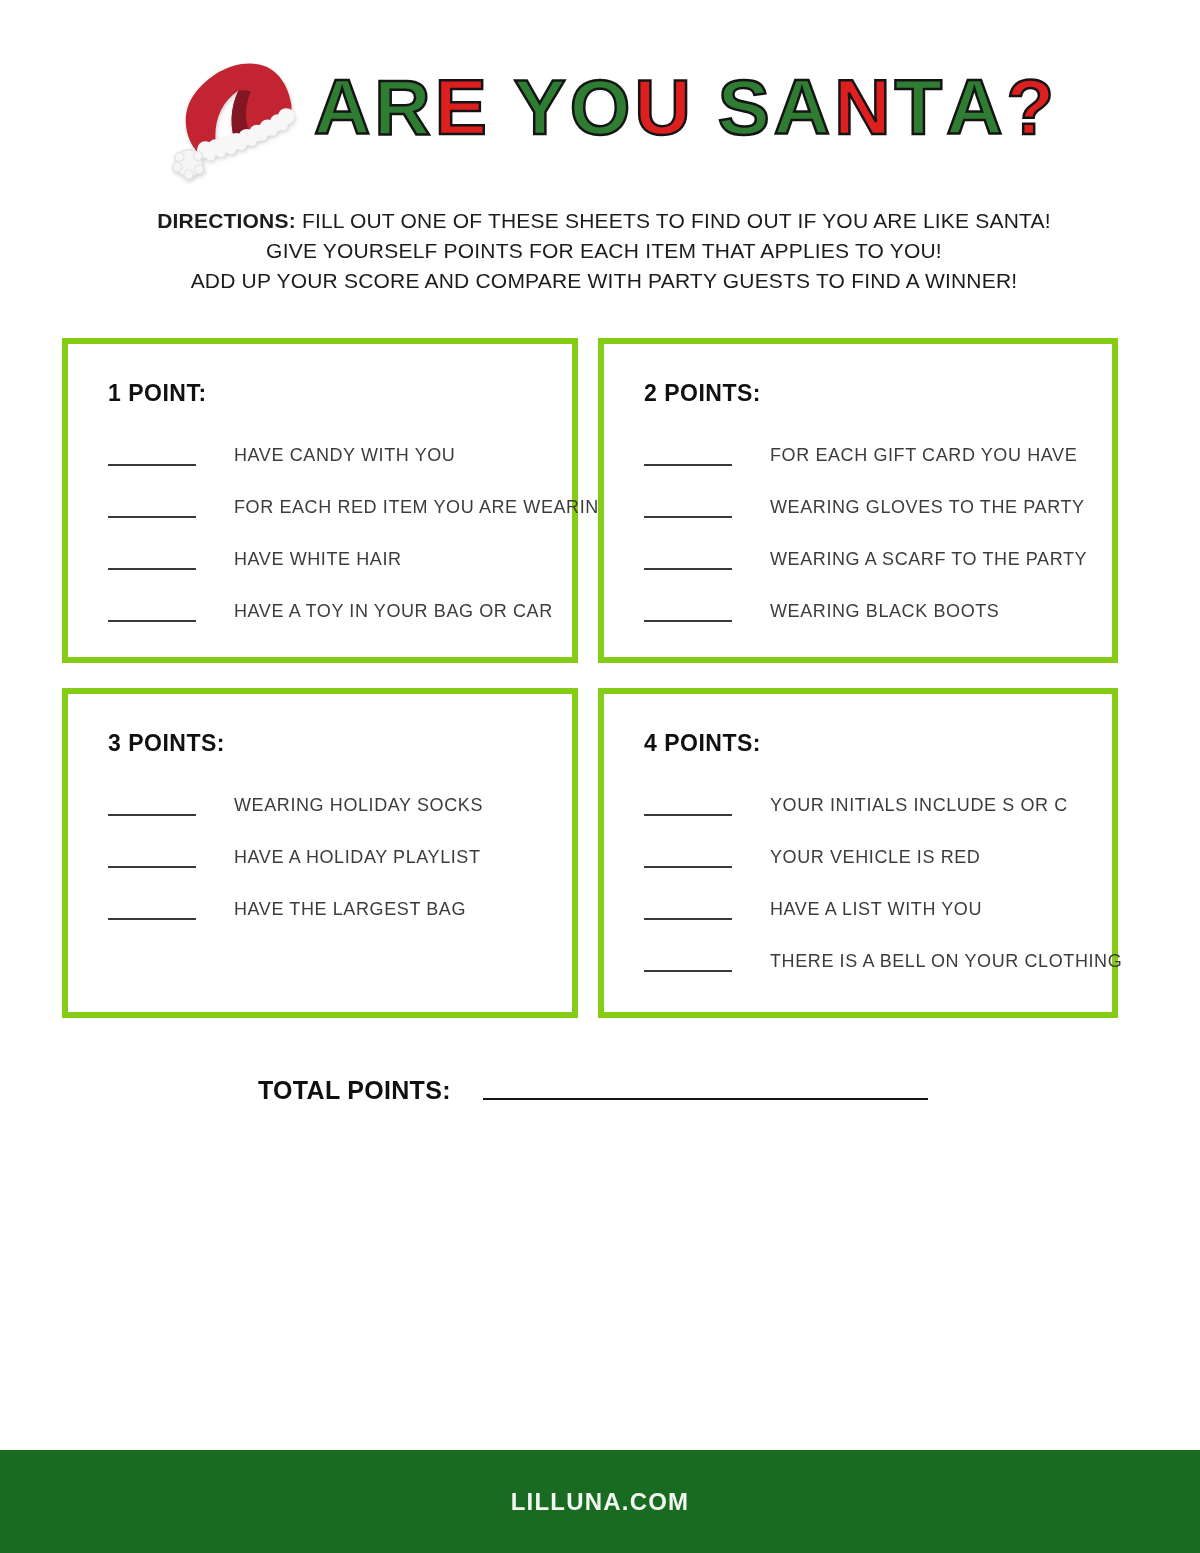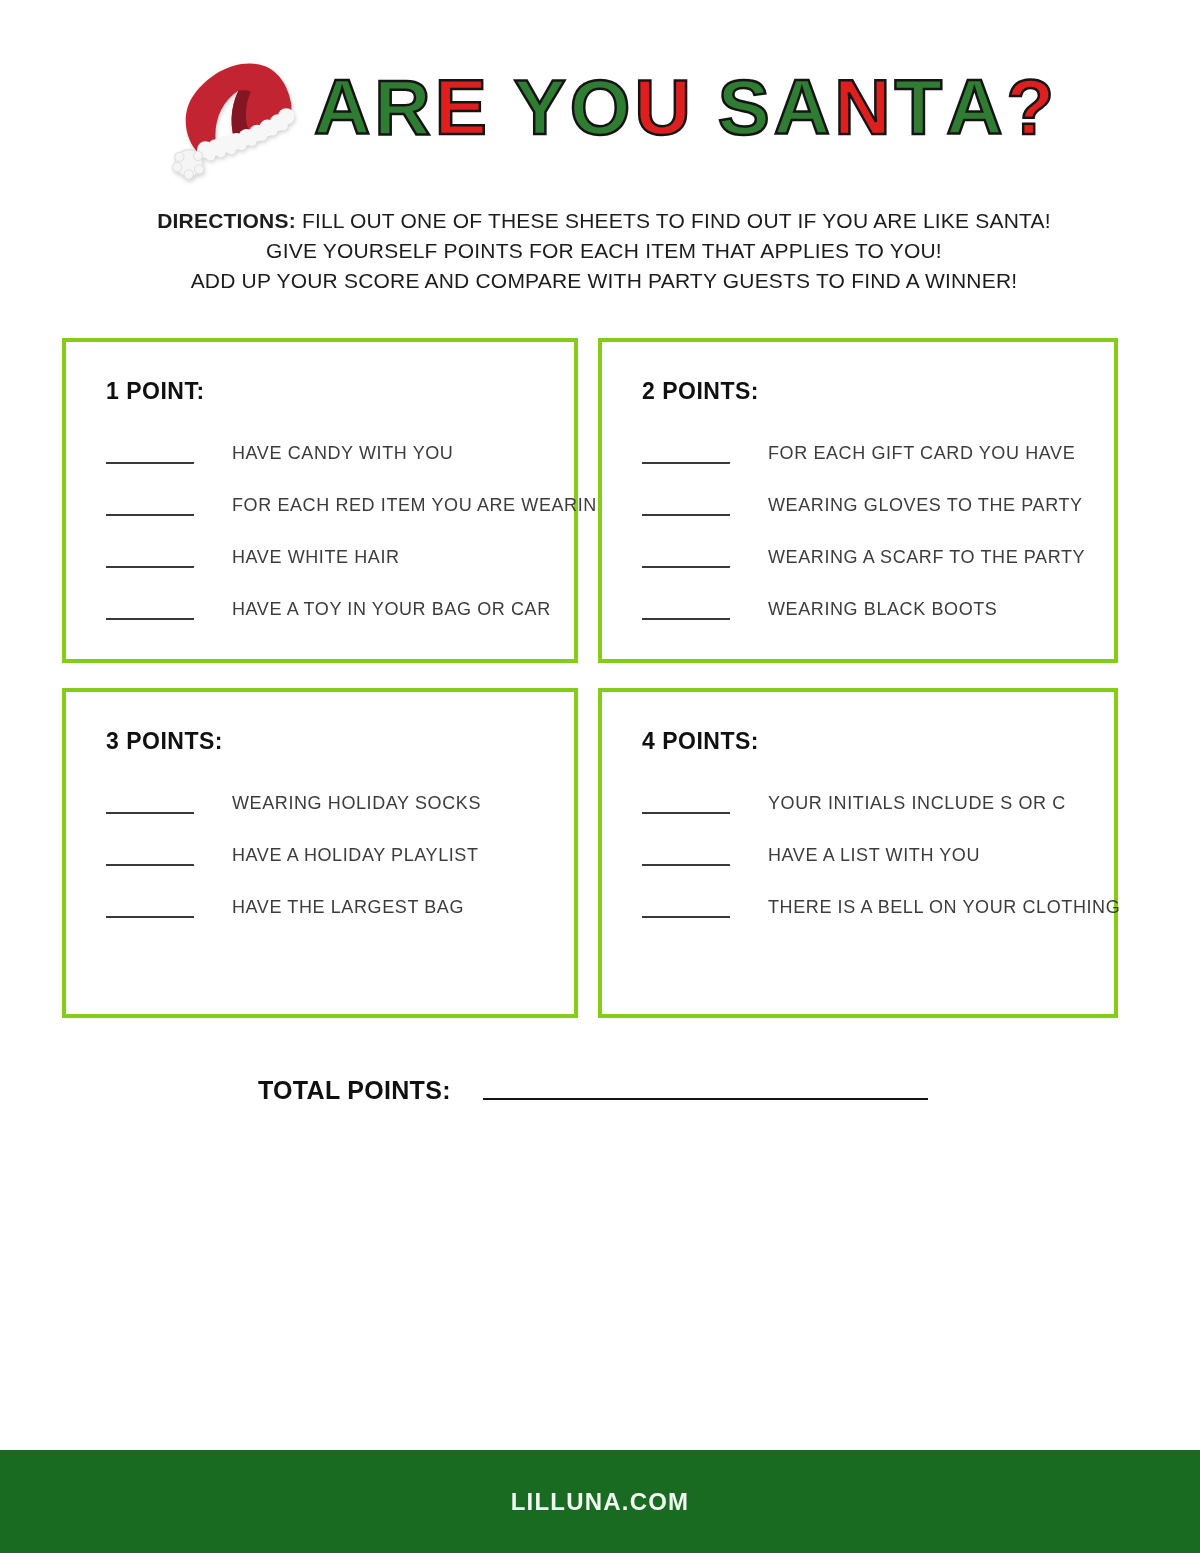--- a/index.html
+++ b/index.html
@@ -26,21 +26,21 @@
   }
   .dir-label{font-weight:800;margin-right:6px;}
 
   
   .grid{
     position:absolute;left:62px;top:338px;
     display:grid;grid-template-columns:516px 520px;grid-template-rows:325px 330px;
     column-gap:20px;row-gap:25px;
   }
   .points-box{
-    border:4px solid #84cc16;box-sizing:border-box;background:#ffffff;
+    border:6px solid #84cc16;box-sizing:border-box;background:#ffffff;
     padding:36px 8px 0 40px;
   }
   .box-heading{font-size:23px;font-weight:800;color:#101010;letter-spacing:0.5px;height:34px;}
   .item-row{display:flex;align-items:flex-end;height:52px;}
   .blank-line{width:88px;height:10px;border-bottom:2px solid #3a3a3a;flex:0 0 auto;margin-right:38px;}
   .item-label{font-size:18px;letter-spacing:0.6px;color:#3c3c3c;white-space:nowrap;}
 
   
   .total{position:absolute;left:258px;top:1076px;display:flex;align-items:flex-end;}
   .total-label{font-size:25px;font-weight:800;color:#101010;letter-spacing:0.3px;}
@@ -177,20 +177,24 @@
       </div>
     </div>
     <div class="points-box">
       <div class="box-heading">4 POINTS:</div>
       <div class="item-row">
         <span class="blank-line"></span>
         <span class="item-label">YOUR INITIALS INCLUDE S OR C</span>
       </div>
       <div class="item-row">
         <span class="blank-line"></span>
+        <span class="item-label">YOUR VEHICLE IS RED</span>
+      </div>
+      <div class="item-row">
+        <span class="blank-line"></span>
         <span class="item-label">HAVE A LIST WITH YOU</span>
       </div>
       <div class="item-row">
         <span class="blank-line"></span>
         <span class="item-label">THERE IS A BELL ON YOUR CLOTHING</span>
       </div>
     </div>
   </div>
 
 <div class="total">

